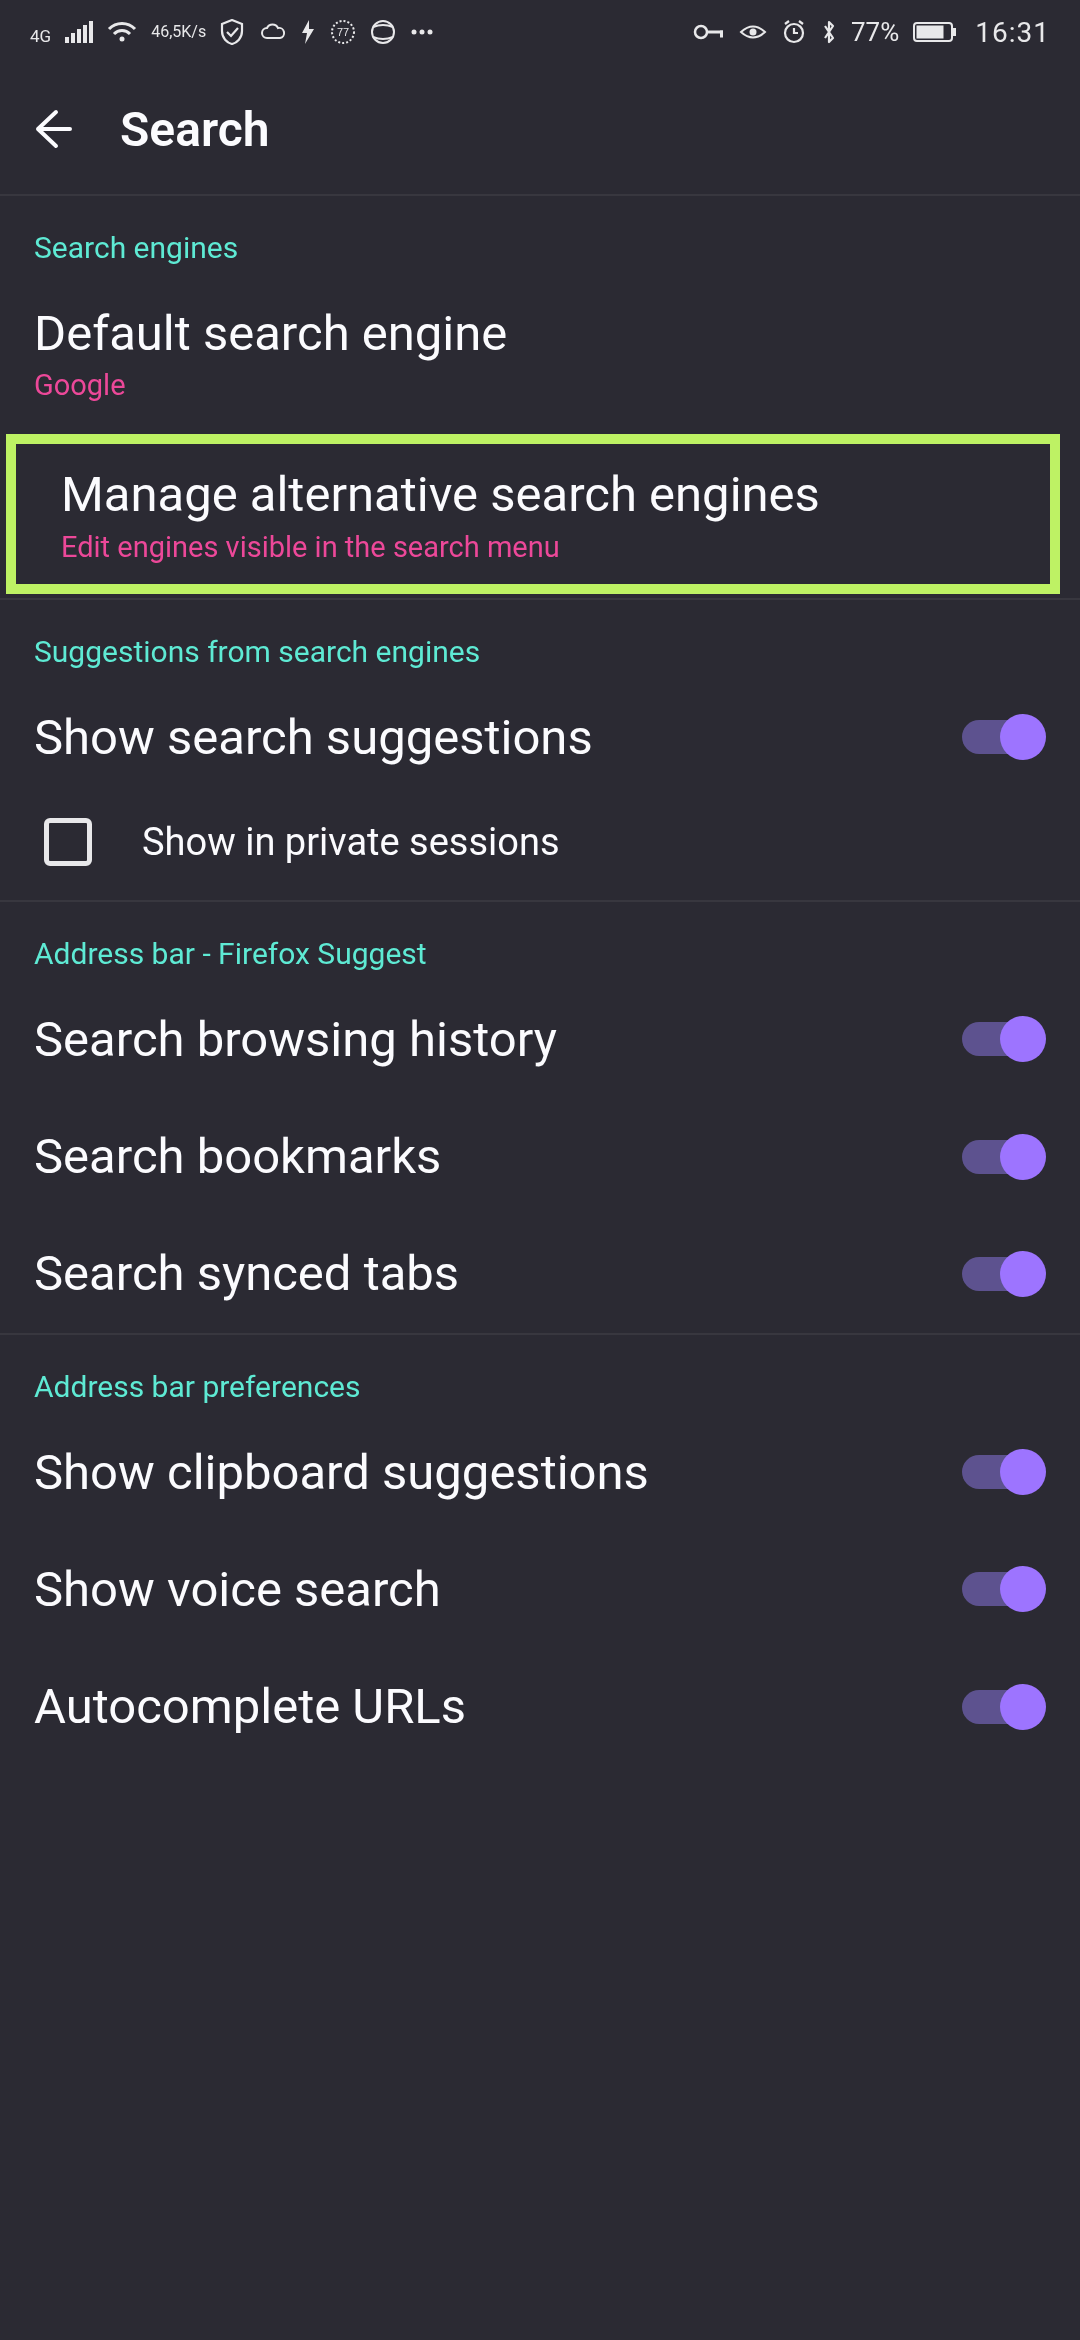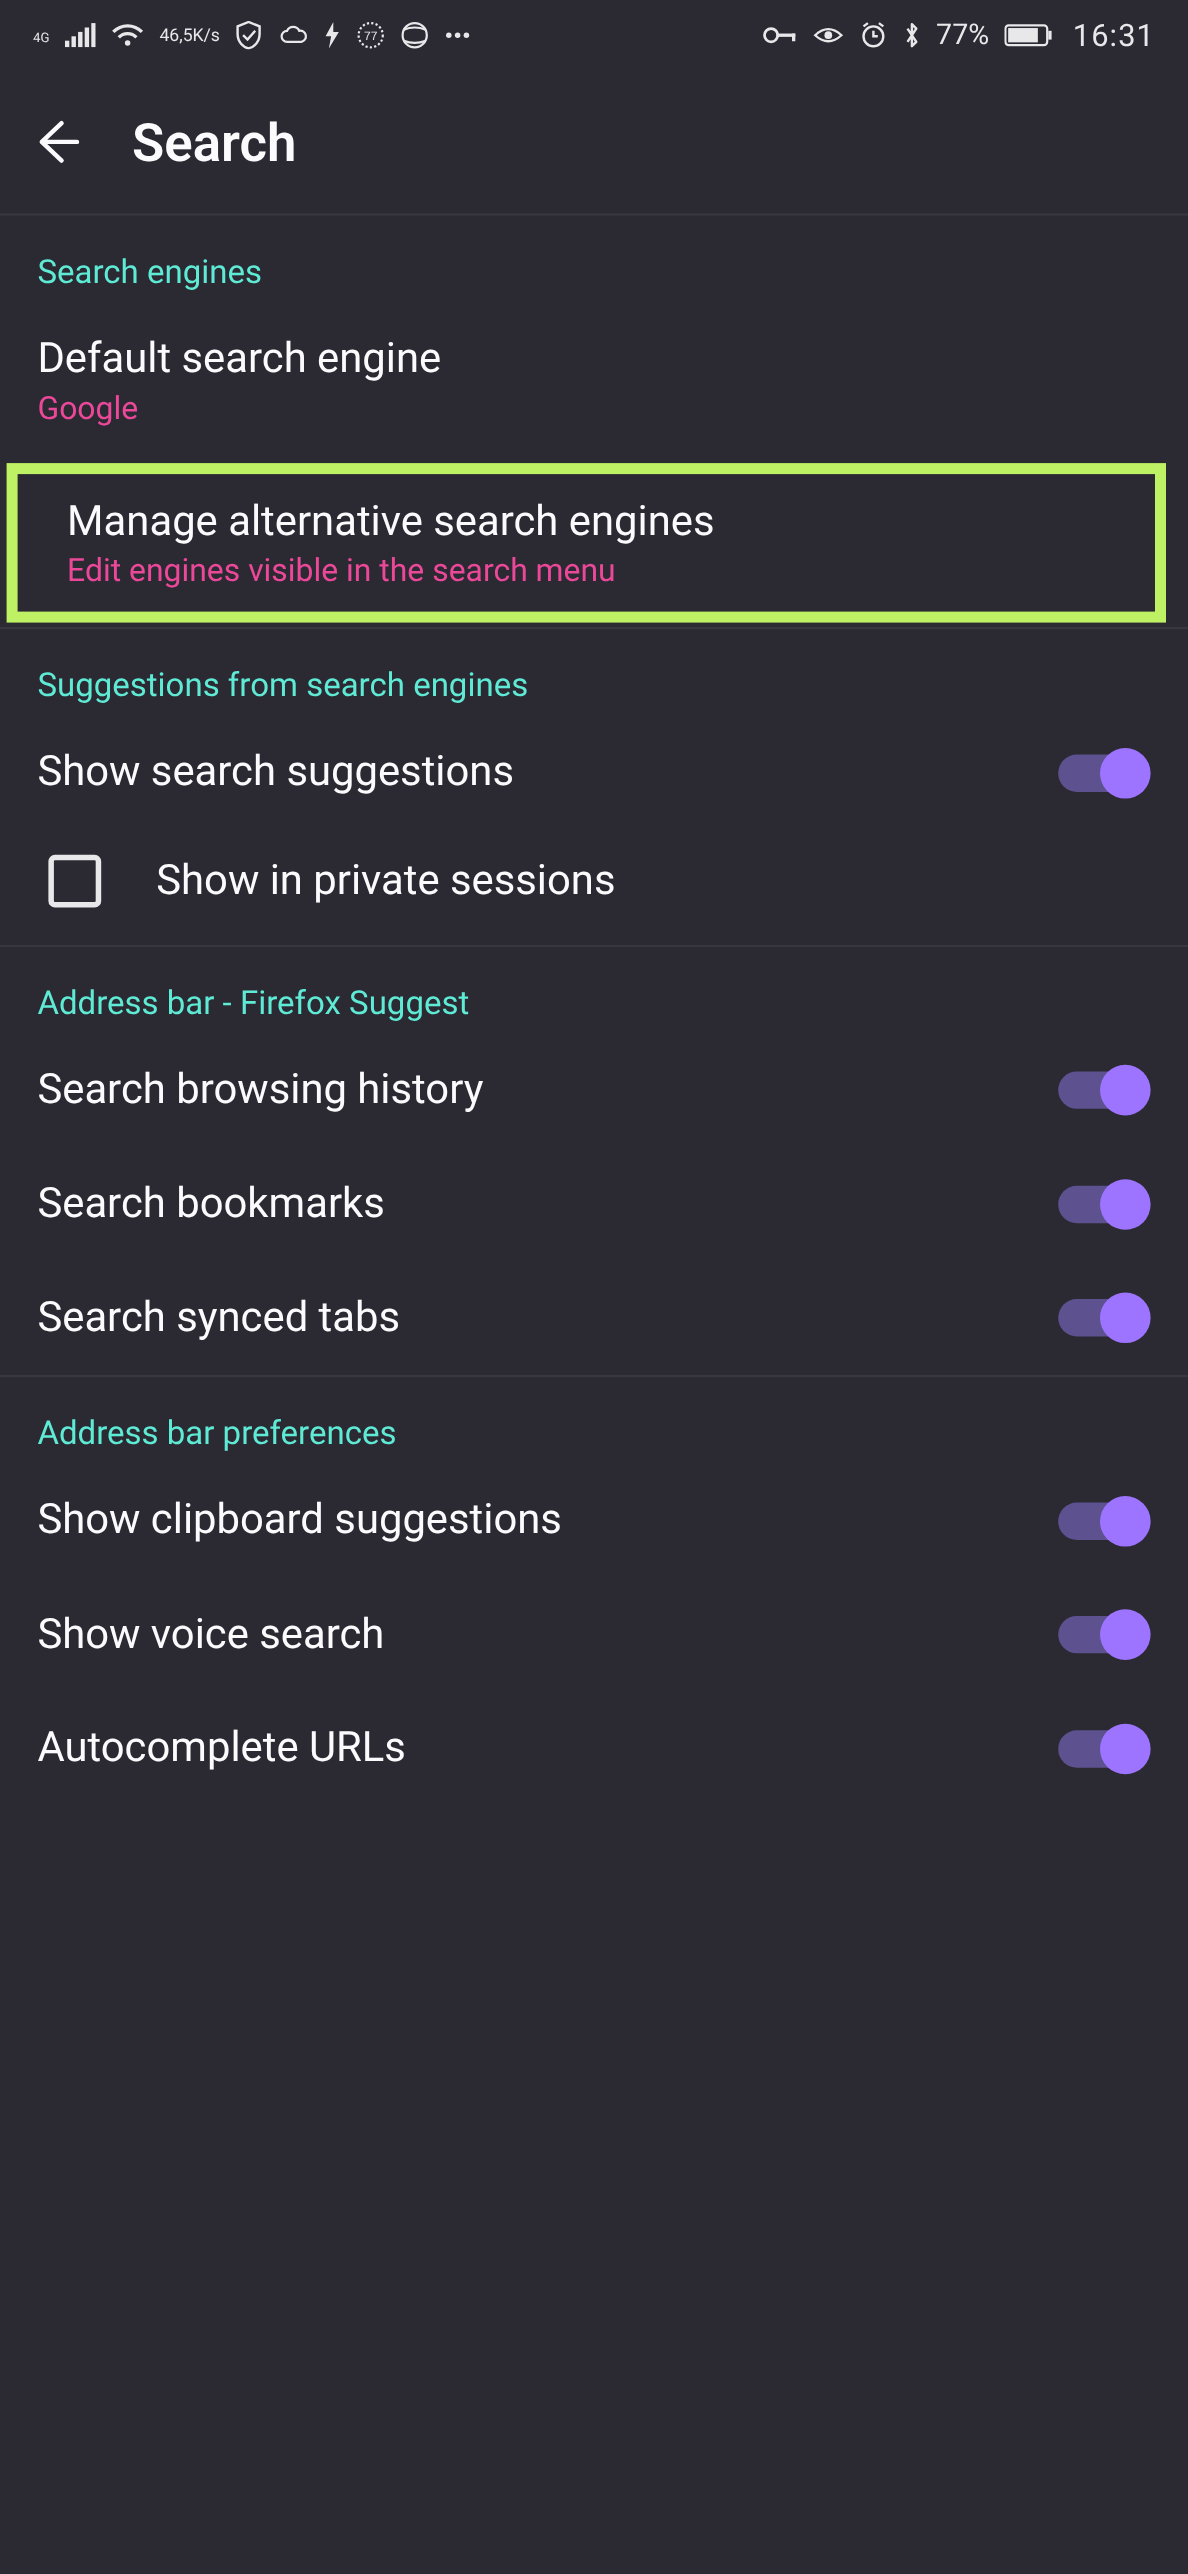--- a/index.html
+++ b/index.html
@@ -68,21 +68,21 @@
   }
 
   .item {
     padding: 28px 34px;
     display: flex;
     align-items: center;
     justify-content: space-between;
     gap: 30px;
   }
   .item .texts .primary {
-    font-size: 38px;
+    font-size: 49px;
     color: #fbfbfe;
     line-height: 1.25;
   }
   .item .texts .secondary {
     font-size: 29px;
     color: #ec4899;
     margin-top: 4px;
   }
 
   .highlight-box {
@@ -134,21 +134,21 @@
     height: 46px;
     background: #9d74ff;
     border-radius: 50%;
   }
 </style>
 </head>
 <body>
 
 <div class="status-bar">
   <div class="status-left">
-    <span style="font-size:12px; align-self:flex-start; margin-top:8px;">4G</span>
+    <span style="font-size:17px; align-self:flex-start; margin-top:8px;">4G</span>
     <span class="sig-icon">
       <svg width="28" height="22" viewBox="0 0 28 22">
           <g fill="#e8e8ea">
             <rect x="0" y="16" width="4" height="6"></rect>
             <rect x="6" y="12" width="4" height="10"></rect>
             <rect x="12" y="8" width="4" height="14"></rect>
             <rect x="18" y="4" width="4" height="18"></rect>
             <rect x="24" y="0" width="4" height="22"></rect>
           </g>
         </svg>

